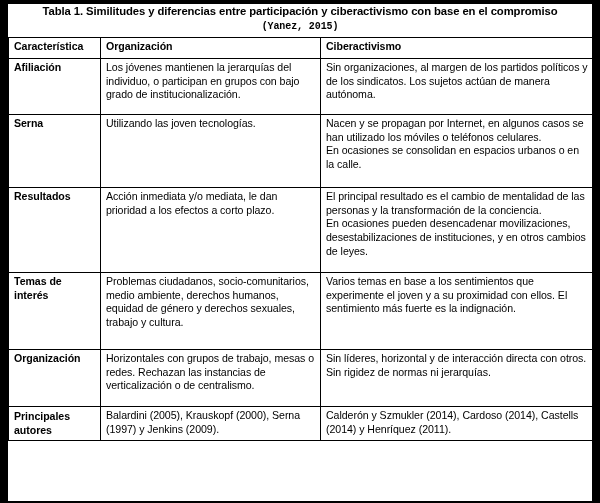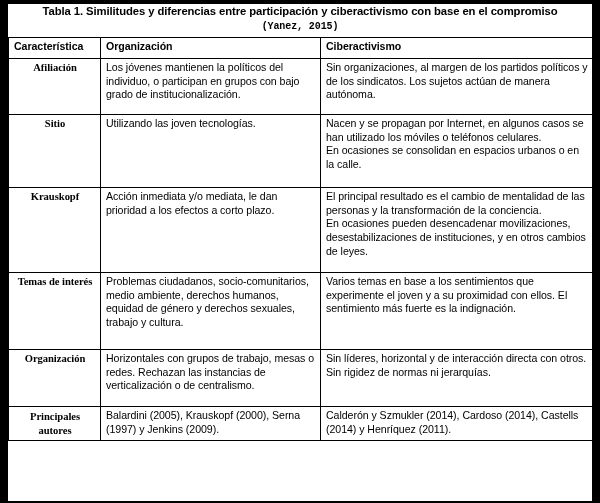--- a/index.html
+++ b/index.html
@@ -56,23 +56,22 @@
   table.tbl th {
     font-weight: bold;
     text-align: left;
     height: 16px;
     padding-top: 2px;
     padding-bottom: 2px;
   }
   td.rowhead {
     font-weight: bold;
     vertical-align: middle;
-    text-align: center;
+    text-align: left;
     padding-left: 7px;
-    font-family: Liberation Serif, serif;
   }
   td.rowhead.top {
     vertical-align: top;
     padding-top: 3px;
   }
   td.cell p {
     margin: 0;
   }
   .outer-frame {
     position: absolute;
@@ -126,40 +125,40 @@
         <th>Característica</th>
         <th>Organización</th>
         <th>Ciberactivismo</th>
       </tr>
     </thead>
     <tbody>
 
       <tr style="height:56px">
         <td class="rowhead">Afiliación</td>
         <td class="cell">
-          <p>Los jóvenes mantienen la políticos del individuo, o participan en grupos con bajo grado de institucionalización.</p>
+          <p>Los jóvenes mantienen la jerarquías del individuo, o participan en grupos con bajo grado de institucionalización.</p>
         </td>
         <td class="cell">
           <p>Sin organizaciones, al margen de los partidos políticos y de los sindicatos. Los sujetos actúan de manera autónoma.</p>
         </td>
       </tr>
 
       <tr style="height:73px">
-        <td class="rowhead">Sitio</td>
+        <td class="rowhead">Serna</td>
         <td class="cell">
           <p>Utilizando las joven tecnologías.</p>
         </td>
         <td class="cell">
           <p>Nacen y se propagan por Internet, en algunos casos se han utilizado los móviles o teléfonos celulares.</p>
           <p>En ocasiones se consolidan en espacios urbanos o en la calle.</p>
         </td>
       </tr>
 
       <tr style="height:85px">
-        <td class="rowhead">Krauskopf</td>
+        <td class="rowhead">Resultados</td>
         <td class="cell">
           <p>Acción inmediata y/o mediata, le dan prioridad a los efectos a corto plazo.</p>
         </td>
         <td class="cell">
           <p>El principal resultado es el cambio de mentalidad de las personas y la transformación de la conciencia.</p>
           <p>En ocasiones pueden desencadenar movilizaciones, desestabilizaciones de instituciones, y en otros cambios de leyes.</p>
         </td>
       </tr>
 
       <tr style="height:77px">

